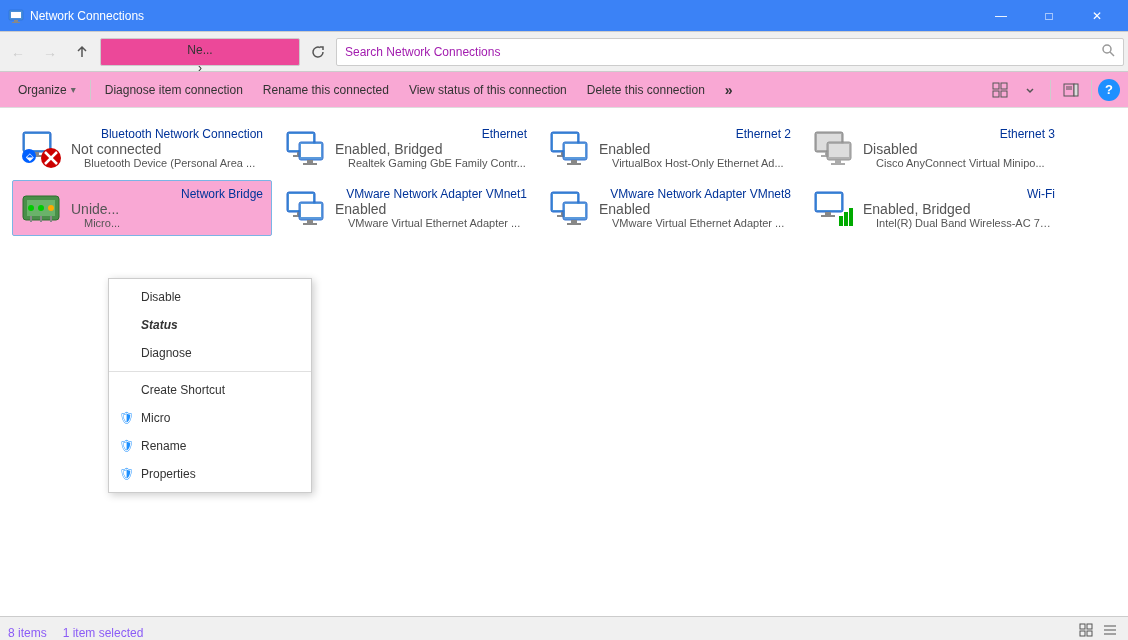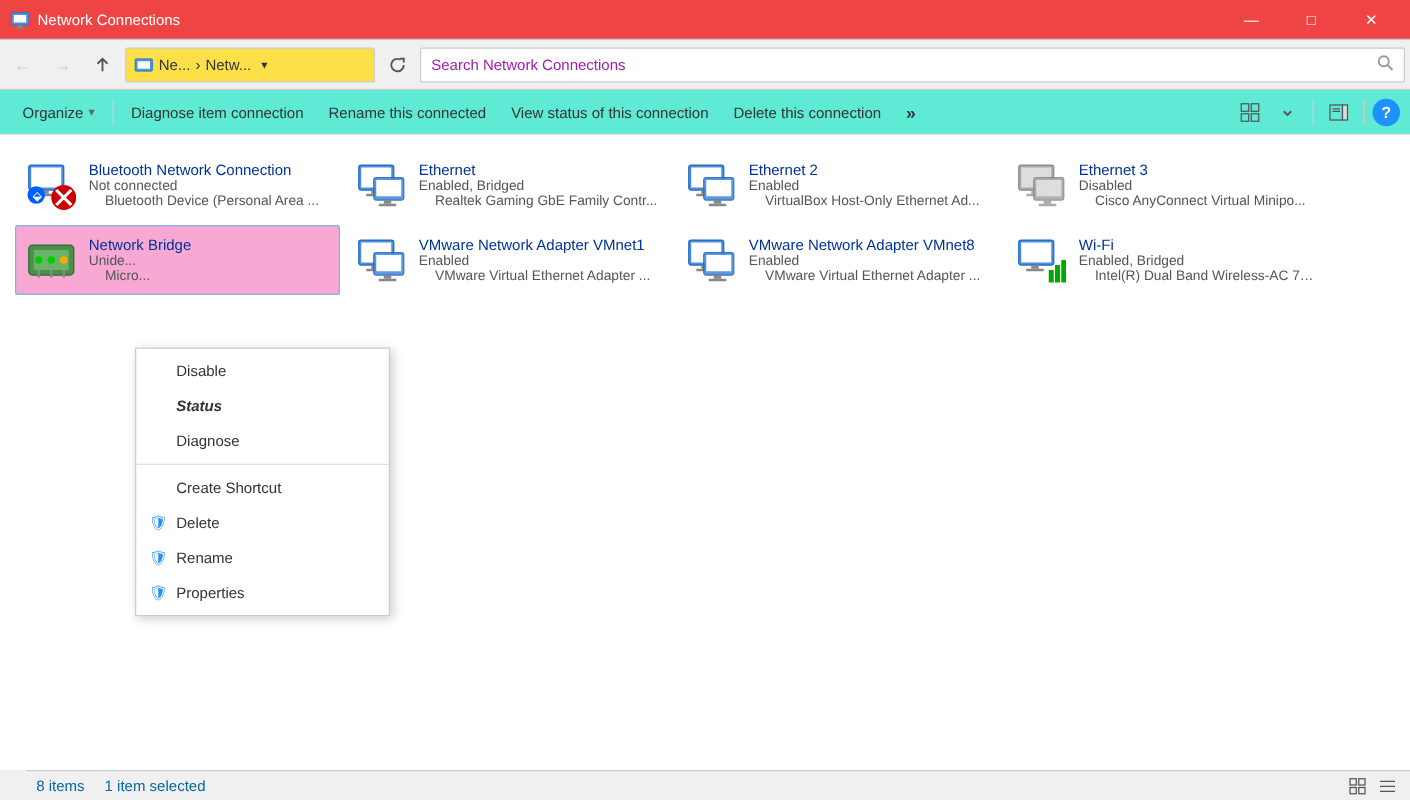--- a/index.html
+++ b/index.html
@@ -34,32 +34,32 @@
       border-bottom: 1px solid #ccc;
     }
     .nav-btn {
       width: 28px; height: 28px; border: none; background: transparent;
       cursor: pointer; border-radius: 2px; display: flex; align-items: center; justify-content: center;
       color: #666; font-size: 14px;
     }
     .nav-btn.disabled { color: #ccc; cursor: default; }
     .breadcrumb {
       display: flex; align-items: center; height: 28px;
-      border: 1px solid #ccc; background: #fde047; border-radius: 2px;
-      padding: 0 6px; min-width: 200px; font-size: 12px; color: #333; gap: 4px;
+      border: 1px solid #ccc; background: #ec4899; border-radius: 2px;
+      padding: 0 6px; min-width: 200px; font-size: 12px; color: #333; gap: 4px; flex-direction: column;
     }
     .search-box {
       flex: 1; height: 28px; border: 1px solid #ccc; background: white;
       border-radius: 2px; padding: 0 8px; font-size: 12px; color: #999;
       display: flex; align-items: center; justify-content: space-between;
     }
 
     
     .toolbar {
-      background: #5eead4;
+      background: #f9a8d4;
       height: 36px;
       display: flex;
       align-items: center;
       padding: 0 8px;
       border-bottom: 1px solid #ddd;
       gap: 0;
     }
     .toolbar-btn {
       height: 32px; border: none; background: transparent;
       cursor: pointer; padding: 0 10px; font-size: 12px; color: #333;
@@ -95,22 +95,22 @@
       width: 260px;
       height: 56px;
       padding: 6px 8px;
       cursor: pointer;
       border: 1px solid transparent;
       border-radius: 2px;
     }
     .net-item.selected { background: #f9a8d4; border-color: #7ab5e5; }
     .net-icon { width: 40px; height: 40px; position: relative; flex-shrink: 0; }
     .net-info { flex: 1; min-width: 0; }
-    .net-name { font-size: 12px; color: #003399; font-weight: normal; white-space: nowrap; overflow: hidden; text-overflow: ellipsis; }
-    .net-status { font-size: 11px; color: #555; white-space: nowrap; overflow: hidden; text-overflow: ellipsis; }
+    .net-name { font-size: 12px; color: #003399; font-weight: normal; white-space: nowrap; overflow: hidden; text-overflow: ellipsis; text-align: right; }
+    .net-status { font-size: 14px; color: #555; white-space: nowrap; overflow: hidden; text-overflow: ellipsis; }
     .net-adapter { font-size: 11px; color: #555; white-space: nowrap; overflow: hidden; text-overflow: ellipsis; padding-left: 13px; }
 
     
     .context-menu {
       position: absolute;
       left: 108px;
       top: 170px;
       width: 204px;
       background: white;
       border: 1px solid #ccc;
@@ -134,37 +134,36 @@
       position: absolute; left: 10px;
       font-size: 12px;
     }
 
     
     .status-bar {
       height: 24px;
       background: #f0f0f0;
       border-top: 1px solid #ccc;
       display: flex;
-      align-items: center;
+      align-items: flex-end;
       padding: 0 8px;
       font-size: 12px;
-      color: #0369a1;
+      color: #8b5cf6;
       gap: 16px;
-      margin-left: 21px;
     }
     .status-right { margin-left: auto; display: flex; gap: 4px; }
     .status-view-btn {
       width: 20px; height: 20px; border: none; background: transparent;
       cursor: pointer; display: flex; align-items: center; justify-content: center;
       font-size: 12px; color: #555;
     }
 
     
     .title-bar-active {
-      background: #ef4444;
+      background: #3b82f6;
     }
     .title-bar-active .title-bar-title { color: white; }
     .title-bar-active .title-bar-btn { color: white; }
   </style>
 </head>
 <body>
 
 <div class="title-bar title-bar-active">
   <span class="title-bar-icon">
     <svg width="16" height="16" viewBox="0 0 16 16">
@@ -434,21 +433,21 @@
     </div>
     <div class="ctx-item">
       <span>Diagnose</span>
     </div>
     <div class="ctx-separator"></div>
     <div class="ctx-item">
       <span>Create Shortcut</span>
     </div>
     <div class="ctx-item">
       <span class="ctx-shield" style="color:#1e90ff;">🛡</span>
-      <span>Delete</span>
+      <span>Micro</span>
     </div>
     <div class="ctx-item">
       <span class="ctx-shield" style="color:#1e90ff;">🛡</span>
       <span>Rename</span>
     </div>
     <div class="ctx-item">
       <span class="ctx-shield" style="color:#1e90ff;">🛡</span>
       <span>Properties</span>
     </div>
   </div>

